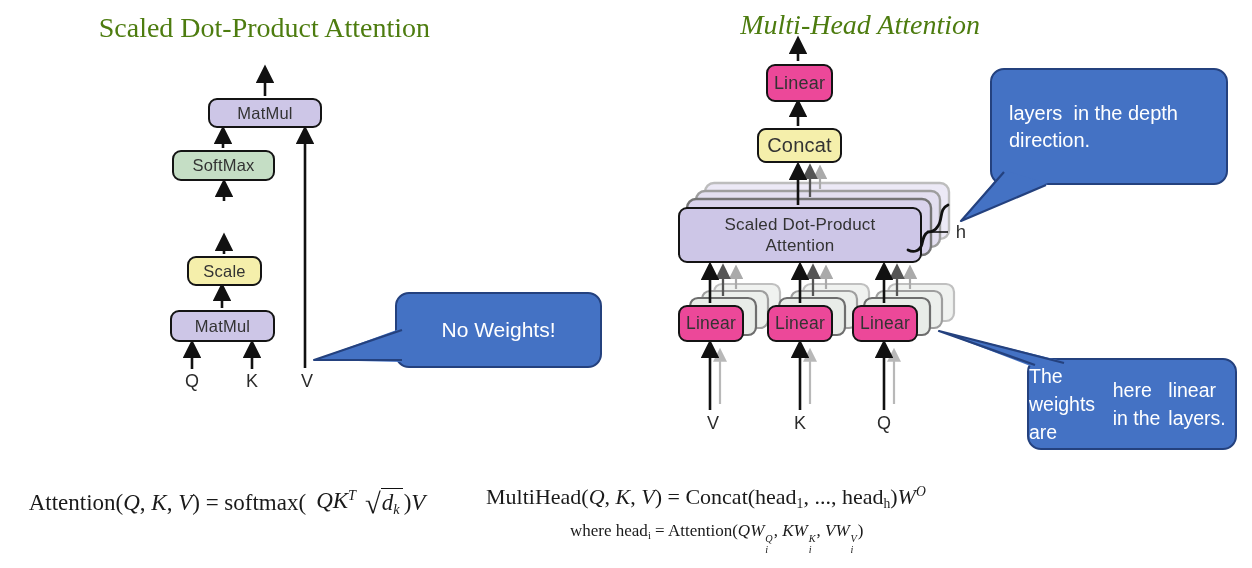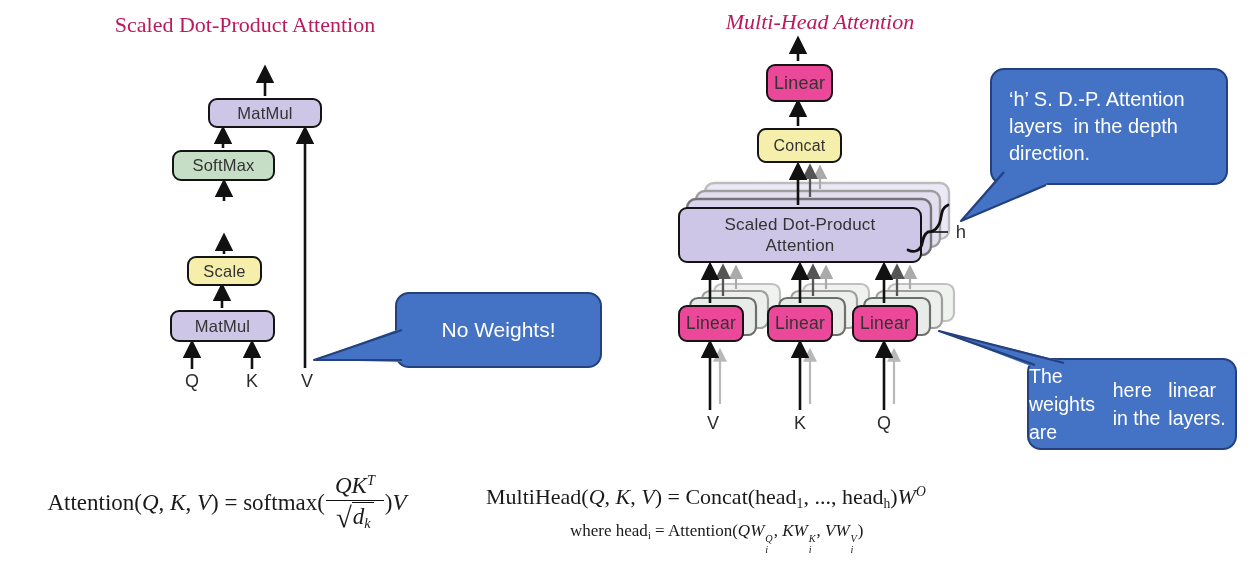--- a/index.html
+++ b/index.html
@@ -1,22 +1,22 @@
 <!DOCTYPE html>
 <html><head>
 <meta charset="utf-8">
 <style>
   html,body{margin:0;padding:0;background:#fff;}
   #canvas{position:relative;width:1252px;height:568px;background:#ffffff;overflow:hidden;
           font-family:"Liberation Sans",sans-serif;}
   svg.layer{position:absolute;left:0;top:0;}
   #base-layer{z-index:1;}
   #top-layer{z-index:6;pointer-events:none;}
-  .dtitle{position:absolute;font-family:"Liberation Serif",serif;font-size:22px;color:#be185d;
-          text-align:center;z-index:2;}
+  .dtitle{position:absolute;font-family:"Liberation Serif",serif;font-size:28px;color:#4d7c0f;
+          text-align:right;z-index:2;}
   .box{position:absolute;box-sizing:border-box;border:2.6px solid #141414;border-radius:9px;
        display:flex;align-items:center;justify-content:center;
        font-family:"Liberation Sans",sans-serif;font-size:16.5px;color:#333;z-index:3;letter-spacing:.2px;}
   .purple{background:#CDC6E7}.green{background:#C5DEC5}.pink{background:#F6CAD8}
   .yellow{background:#F5EFAB}.grayb{background:#ec4899}
   .sdpa-lines{text-align:center;line-height:21px;font-size:17px;}
   .sdpa-lines span{display:block;}
   .lbl{position:absolute;font-size:18px;color:#2b2b2b;z-index:3;text-align:center;width:30px;}
   .bubble{position:absolute;background:#4472C4;border:2.2px solid #24417E;border-radius:14px;
           color:#fff;z-index:5;box-sizing:border-box;font-family:"Liberation Sans",sans-serif;}
@@ -30,21 +30,21 @@
   .rm{font-style:normal;white-space:pre;}
   .it{font-style:italic;white-space:pre;}
   .formula sub,.formula sup{font-size:0.62em;}
   .formula sub{vertical-align:-0.3em;}
   .formula sup{vertical-align:0.55em;}
   .supsub{display:inline-flex;flex-direction:column;align-items:flex-start;font-size:0.6em;
           line-height:1.12;vertical-align:-0.55em;margin:0 1px;}
   #f-att{display:flex;align-items:center;justify-content:center;font-size:23px;}
   #f-mh{font-size:22px;line-height:30px;}
   #f-hd{font-size:17px;line-height:30px;}
-  .frac{display:inline-flex;flex-direction:column;align-items:center;margin:0 1px;}
+  .frac{display:inline-flex;flex-direction:row;margin:0 1px;}
   .frac .num{padding:0 9px 1px;}
   .frac .bar{align-self:stretch;border-top:1.7px solid #111;height:0;}
   .frac .den{padding-top:1px;display:flex;align-items:flex-start;}
   .rad{font-style:normal;font-size:1.25em;line-height:1;transform:translateY(1px);}
   .radicand{border-top:1.7px solid #111;padding:1px 3px 0 1px;}
 </style>
 </head>
 <body>
 
 <div id="canvas">
@@ -127,21 +127,21 @@
   <div class="box purple" style="left:170px;top:310px;width:105px;height:32px;">
     <span>MatMul</span>
     </div>
   <div class="lbl" style="left:177px;top:371px;">Q</div>
   <div class="lbl" style="left:237px;top:371px;">K</div>
   <div class="lbl" style="left:292px;top:371px;">V</div>
 
   <div class="box grayb" style="left:766px;top:64px;width:67px;height:38px;font-size:18px;">
     <span>Linear</span>
     </div>
-  <div class="box yellow" style="left:757px;top:128px;width:85px;height:35px;font-size:16px;">
+  <div class="box yellow" style="left:757px;top:128px;width:85px;height:35px;font-size:20px;">
     <span>Concat</span>
     </div>
   <div class="box purple" style="left:678px;top:207px;width:244px;height:56px;">
     <div class="sdpa-lines">
       <span>Scaled Dot-Product</span>
       <span>Attention</span>
     </div>
   </div>
   <div class="box grayb" style="left:678px;top:305px;width:66px;height:37px;font-size:17.5px;">
     <span>Linear</span>
@@ -151,21 +151,20 @@
     </div>
   <div class="box grayb" style="left:852px;top:305px;width:66px;height:37px;font-size:17.5px;">
     <span>Linear</span>
     </div>
   <div class="lbl" style="left:698px;top:413px;">V</div>
   <div class="lbl" style="left:785px;top:413px;">K</div>
   <div class="lbl" style="left:869px;top:413px;">Q</div>
   <div class="lbl" style="left:951px;top:221px;width:20px;font-size:18.5px;color:#333;">h</div>
 
   <div id="callout-h" class="bubble" style="left:990px;top:68px;width:238px;height:117px;">
-    <span class="bline">‘h’ S. D.-P. Attention</span>
     <span class="bline">layers  in the depth</span>
     <span class="bline">direction.</span>
   </div>
   <div id="callout-noweights" class="bubble" style="left:395px;top:292px;width:207px;height:76px;justify-content:center;">
     <span class="bline">No Weights!</span>
   </div>
   <div id="callout-weights" class="bubble" style="left:1027px;top:358px;width:210px;height:92px;">
     <span class="bline">The weights are</span>
     <span class="bline">here in the</span>
     <span class="bline">linear layers.</span>

